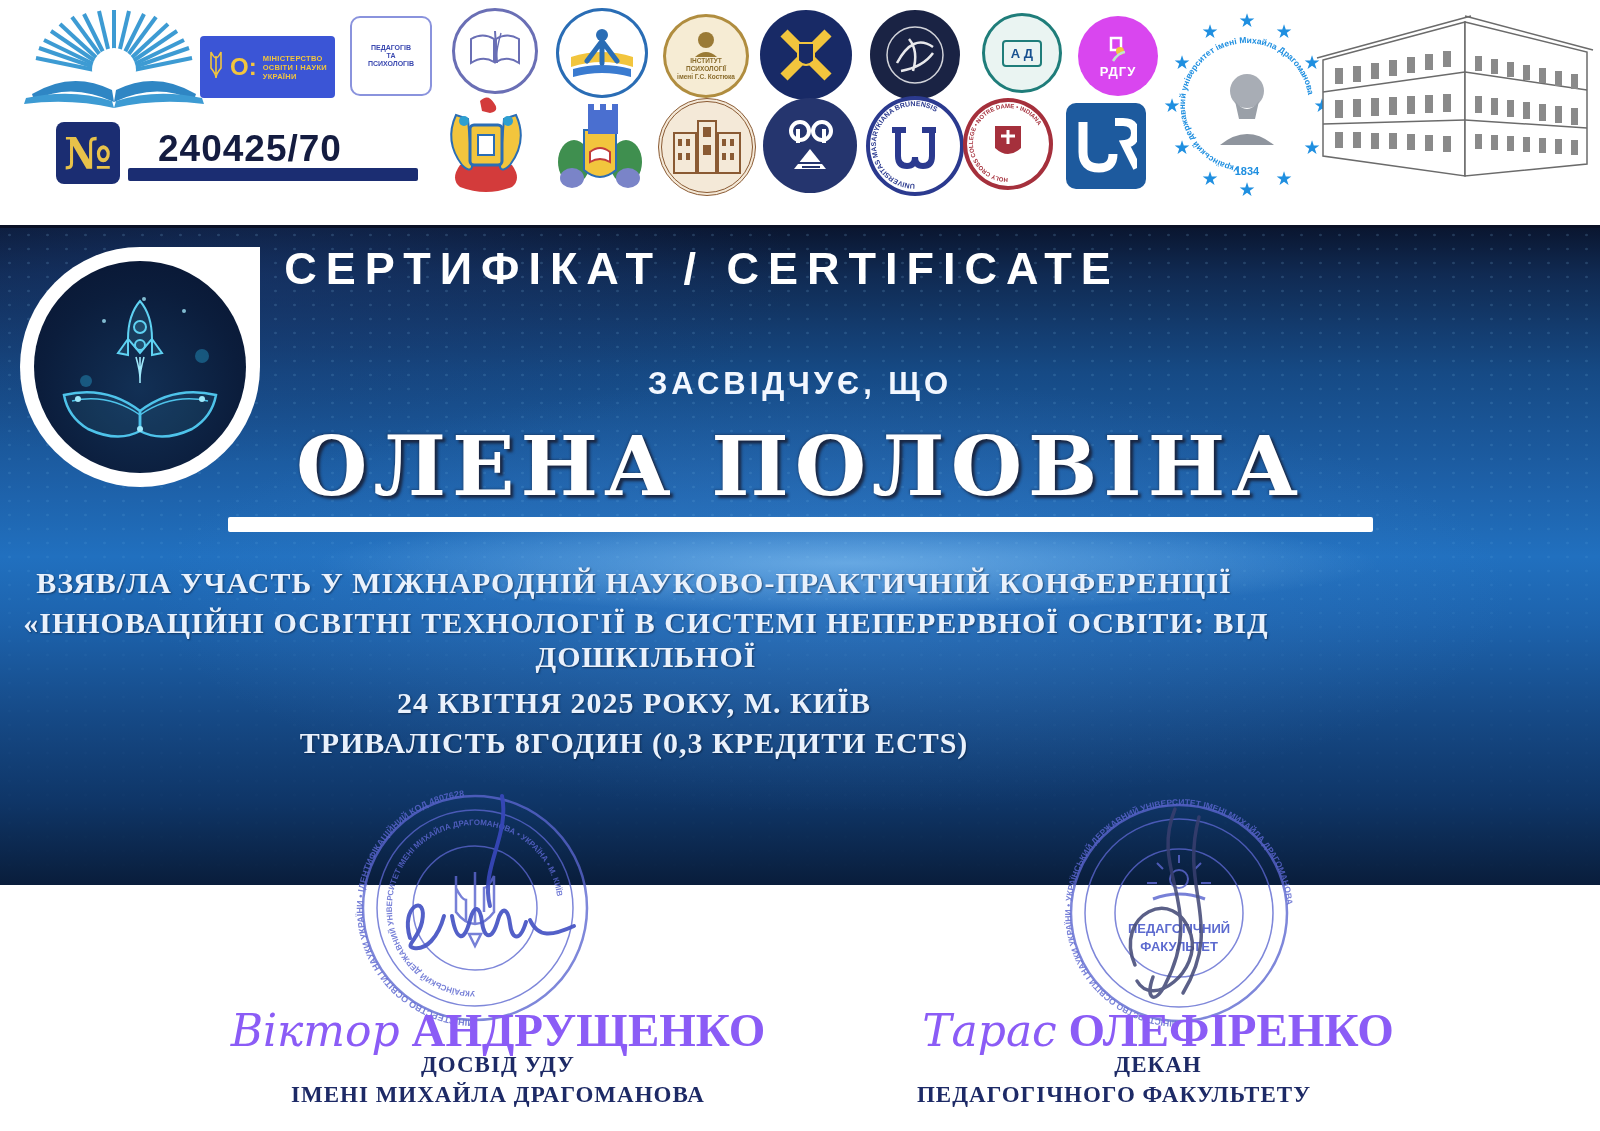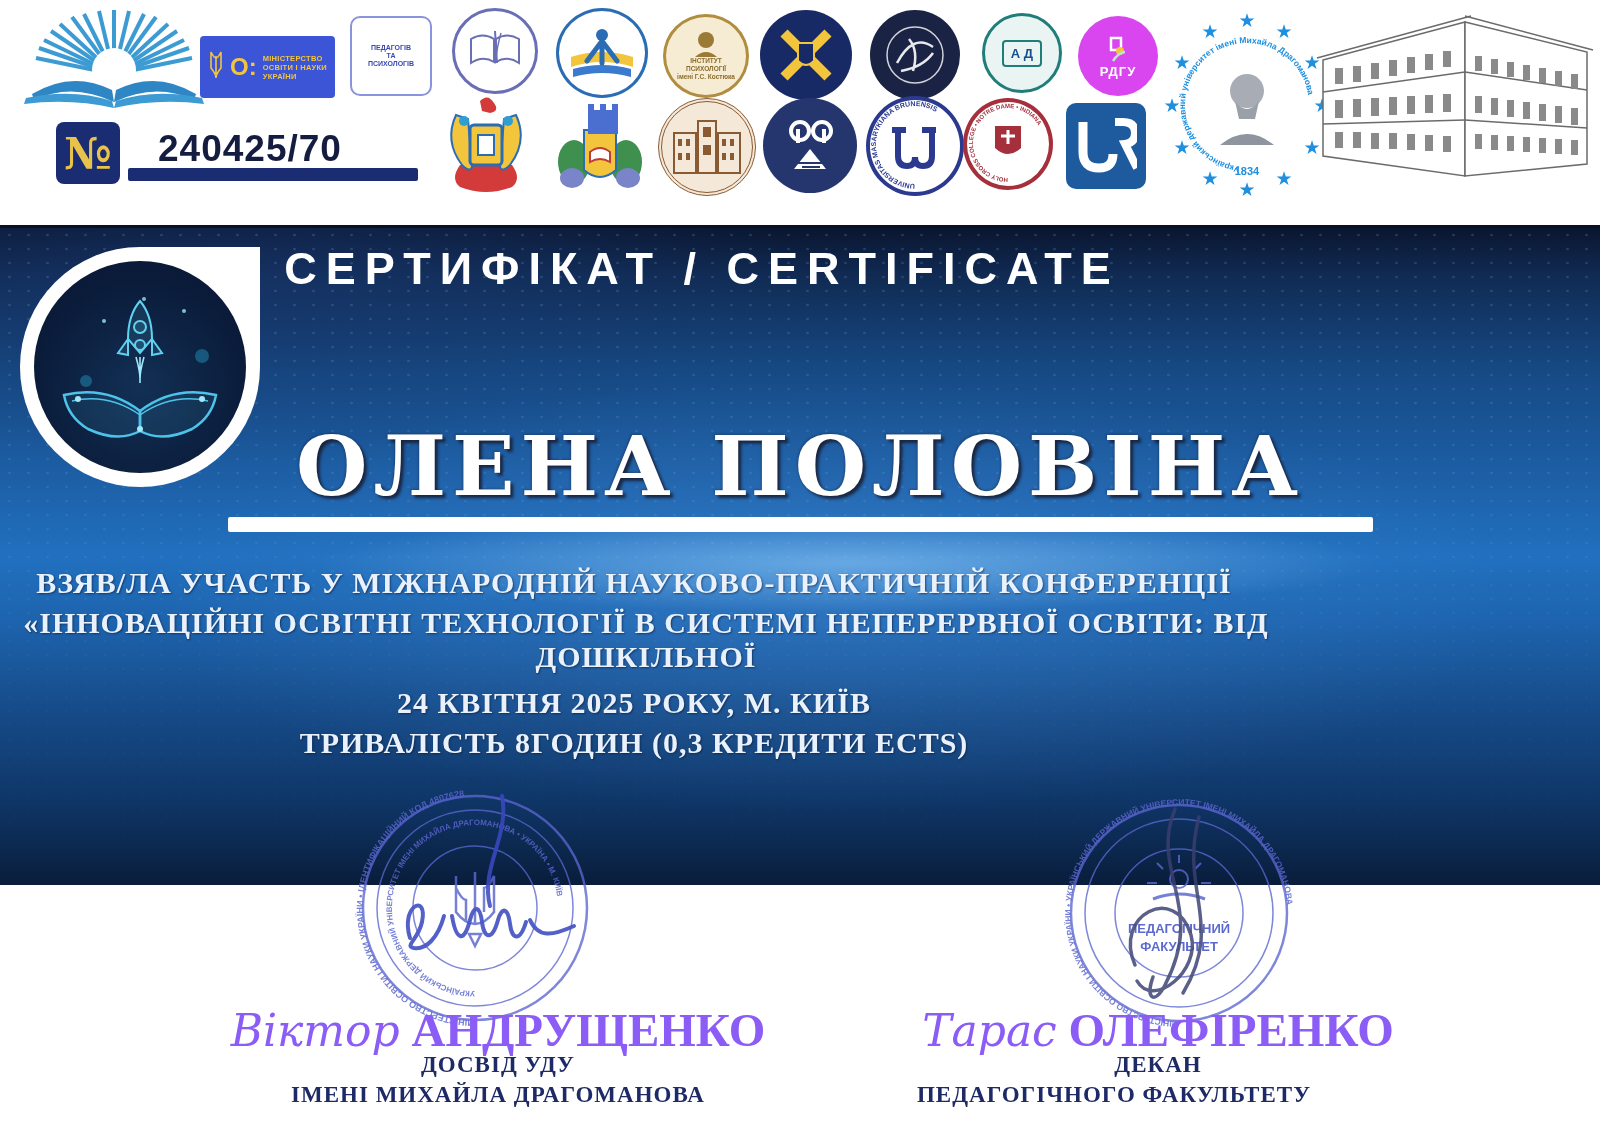--- a/index.html
+++ b/index.html
@@ -395,20 +395,21 @@
           <path d="M38,140 q36,-8 68,14 M174,140 q-36,-8 -68,14" fill="none" stroke-width="1.5"></path>
         </g>
         <circle cx="44" cy="138" r="3" fill="#9fe8fa"></circle>
           <circle cx="168" cy="138" r="3" fill="#9fe8fa"></circle>
           <circle cx="106" cy="168" r="3" fill="#9fe8fa"></circle>
       </svg>
     </div>
   </div>
 
   <div class="title">СЕРТИФІКАТ / CERTIFICATE</div>
+  <div class="subtitle">ЗАСВІДЧУЄ, ЩО</div>
   <div class="name">ОЛЕНА ПОЛОВІНА</div>
   <div class="name-rule"></div>
 
   <div class="body-line" style="top:566px;">ВЗЯВ/ЛА УЧАСТЬ У  МІЖНАРОДНІЙ НАУКОВО-ПРАКТИЧНІЙ КОНФЕРЕНЦІЇ</div>
   <div class="body-line" style="top:606px;padding-left:12px;">«ІННОВАЦІЙНІ ОСВІТНІ ТЕХНОЛОГІЇ В СИСТЕМІ НЕПЕРЕРВНОЇ ОСВІТИ: ВІД ДОШКІЛЬНОЇ</div>
   <div class="body-line" style="top:686px;">24 КВІТНЯ 2025 РОКУ, М. КИЇВ</div>
   <div class="body-line" style="top:726px;">ТРИВАЛІСТЬ 8ГОДИН (0,3 КРЕДИТИ ECTS)</div>
 
   <div class="bottom"></div>
 

